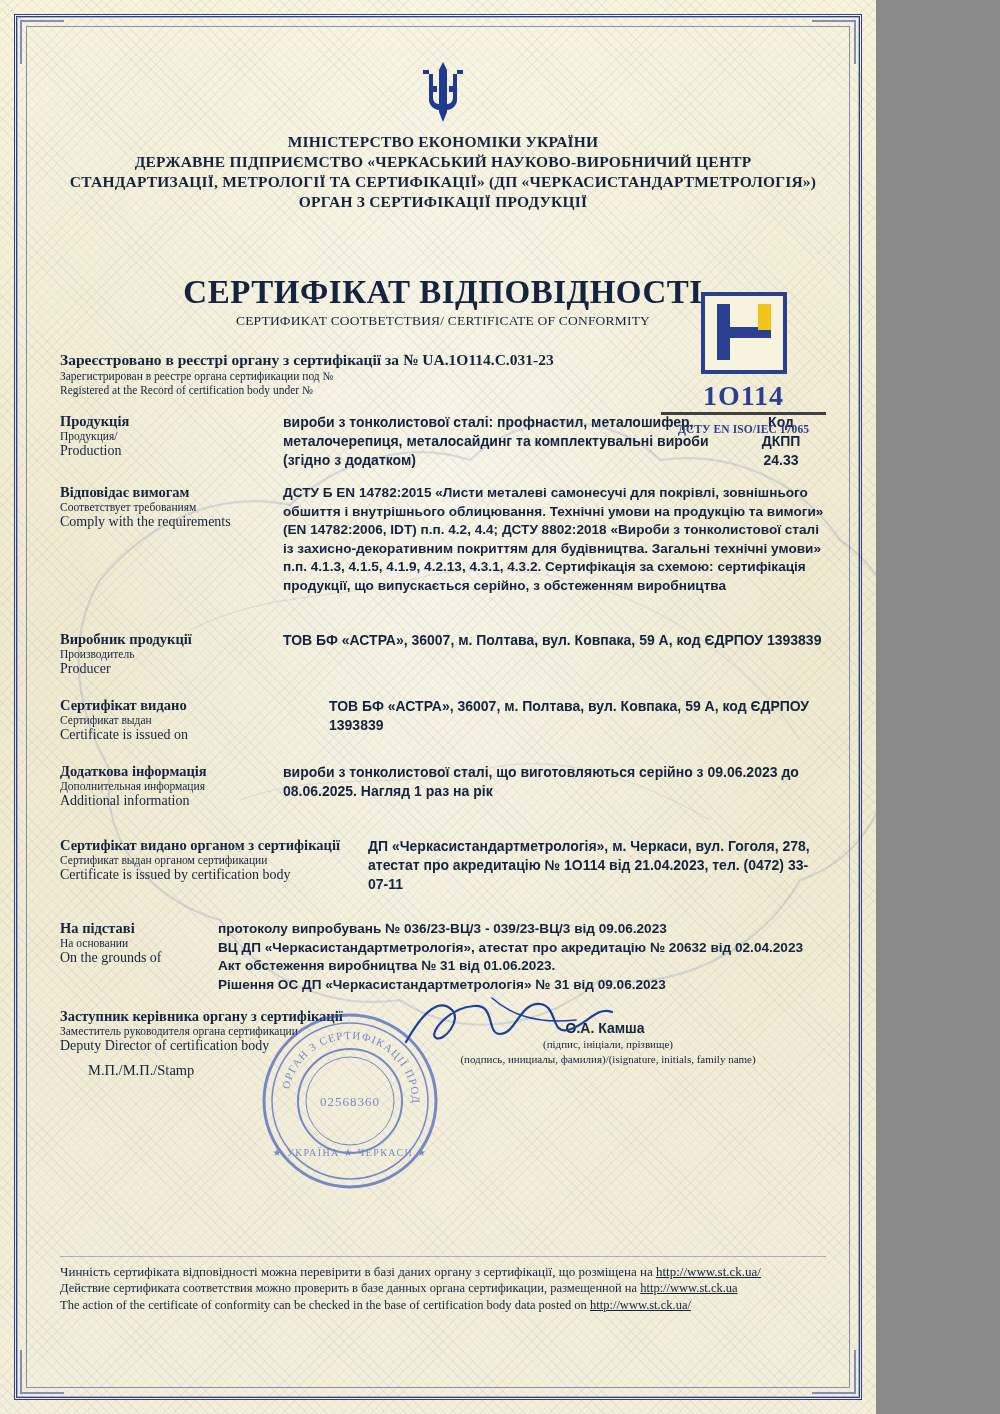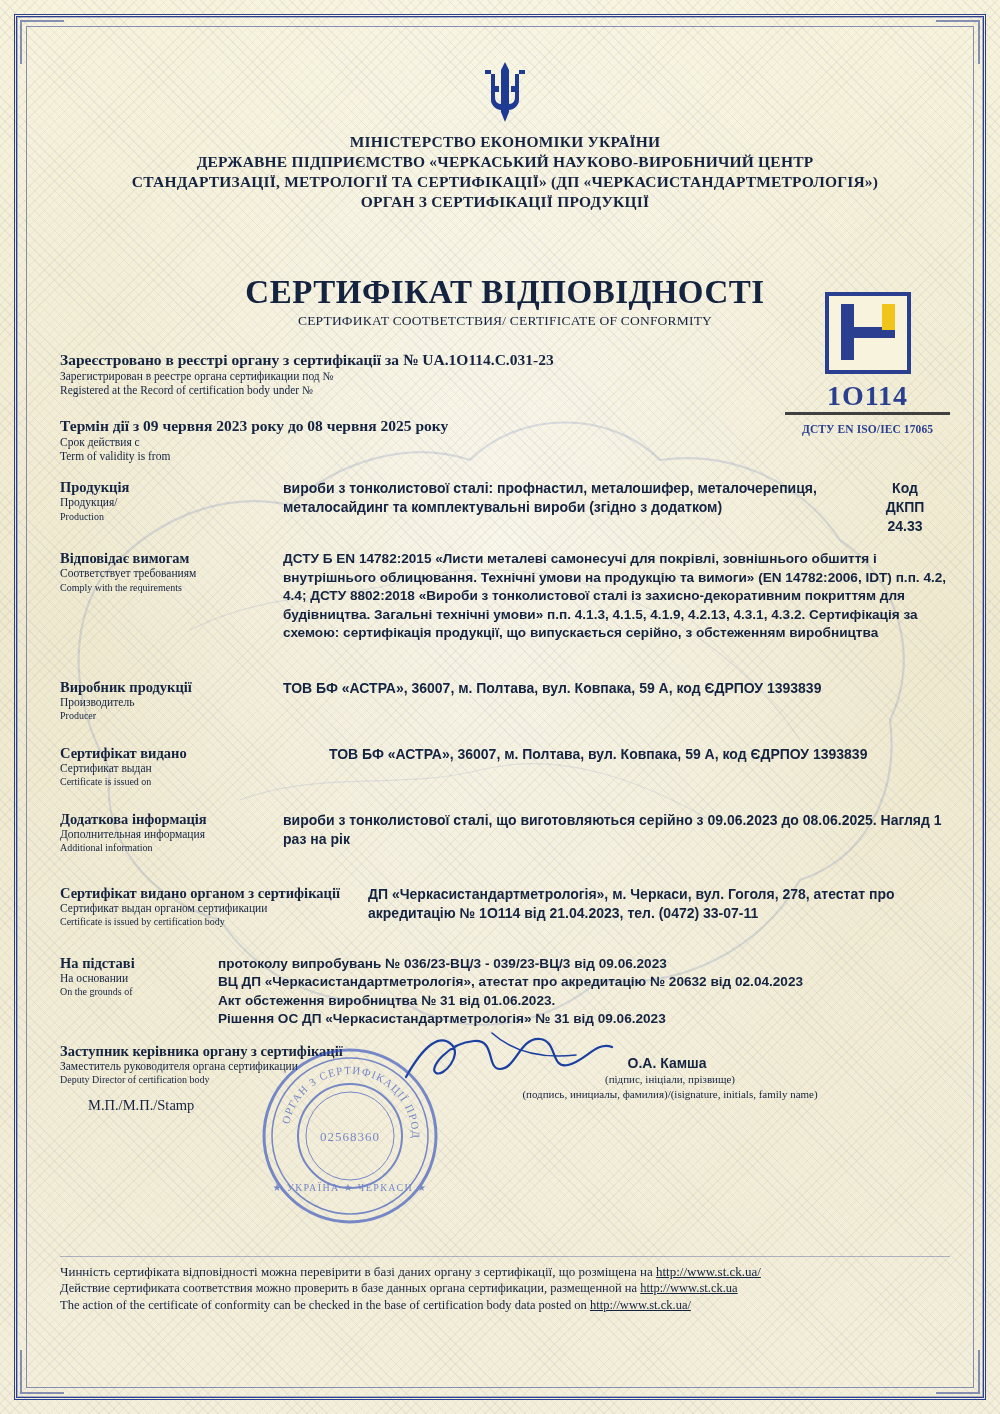--- a/index.html
+++ b/index.html
@@ -2,21 +2,21 @@
 <html><head>
 <meta charset="utf-8">
 <style>
   html, body {
     margin: 0;
     padding: 0;
     background: #8a8a8a;
   }
   .page {
     position: relative;
-    width: 1000px;
+    width: 876px;
     height: 1414px;
     background: #f3efd8;
     overflow: hidden;
     font-family: "Liberation Serif", serif;
     color: #14233f;
   }
   
   .bg-texture {
     position: absolute;
     inset: 0;
@@ -153,21 +153,21 @@
     display: flex;
     margin-bottom: 14px;
   }
   .row .lbl {
     width: 215px;
     flex: 0 0 215px;
     padding-right: 8px;
   }
   .lbl .l1 { font-size: 14.5px; font-weight: bold; line-height: 17px; }
   .lbl .l2 { font-size: 11.5px; line-height: 13.5px; }
-  .lbl .l3 { font-size: 10px; line-height: 13.5px; }
+  .lbl .l3 { font-size: 14px; line-height: 13.5px; }
   .row .val {
     flex: 1 1 auto;
     font-family: "Liberation Sans", sans-serif;
     font-size: 14px;
     font-weight: bold;
     line-height: 19px;
   }
   .row .val.small { font-size: 13.6px; line-height: 18.5px; }
   .row .code {
     width: 90px;
@@ -303,25 +303,20 @@
       <div class="na-num">1O114</div>
       <div class="na-std">ДСТУ EN ISO/IEC 17065</div>
     </div>
 
     <div class="reg-block">
       <div class="reg-ua">Зареєстровано в реєстрі органу з сертифікації за № UA.1О114.С.031-23</div>
       <div class="reg-ru">Зарегистрирован в реестре органа сертификации под №</div>
       <div class="reg-en">Registered at the Record of certification body under №</div>
     </div>
 
-    <div class="term-block">
-      <div class="term-ua">Термін дії з 09 червня 2023 року  до  08 червня 2025 року</div>
-      <div class="term-ru">Срок действия с</div>
-      <div class="term-en">Term of validity is from</div>
-    </div>
 
     <div class="rows">
 
       <div class="row" style="margin-top:6px;">
         <div class="lbl">
           <div class="l1">Продукція</div>
           <div class="l2">Продукция/</div>
           <div class="l3">Production</div>
         </div>
         <div class="val">вироби з тонколистової сталі: профнастил, металошифер, металочерепиця, металосайдинг та комплектувальні вироби (згідно з додатком)</div>

